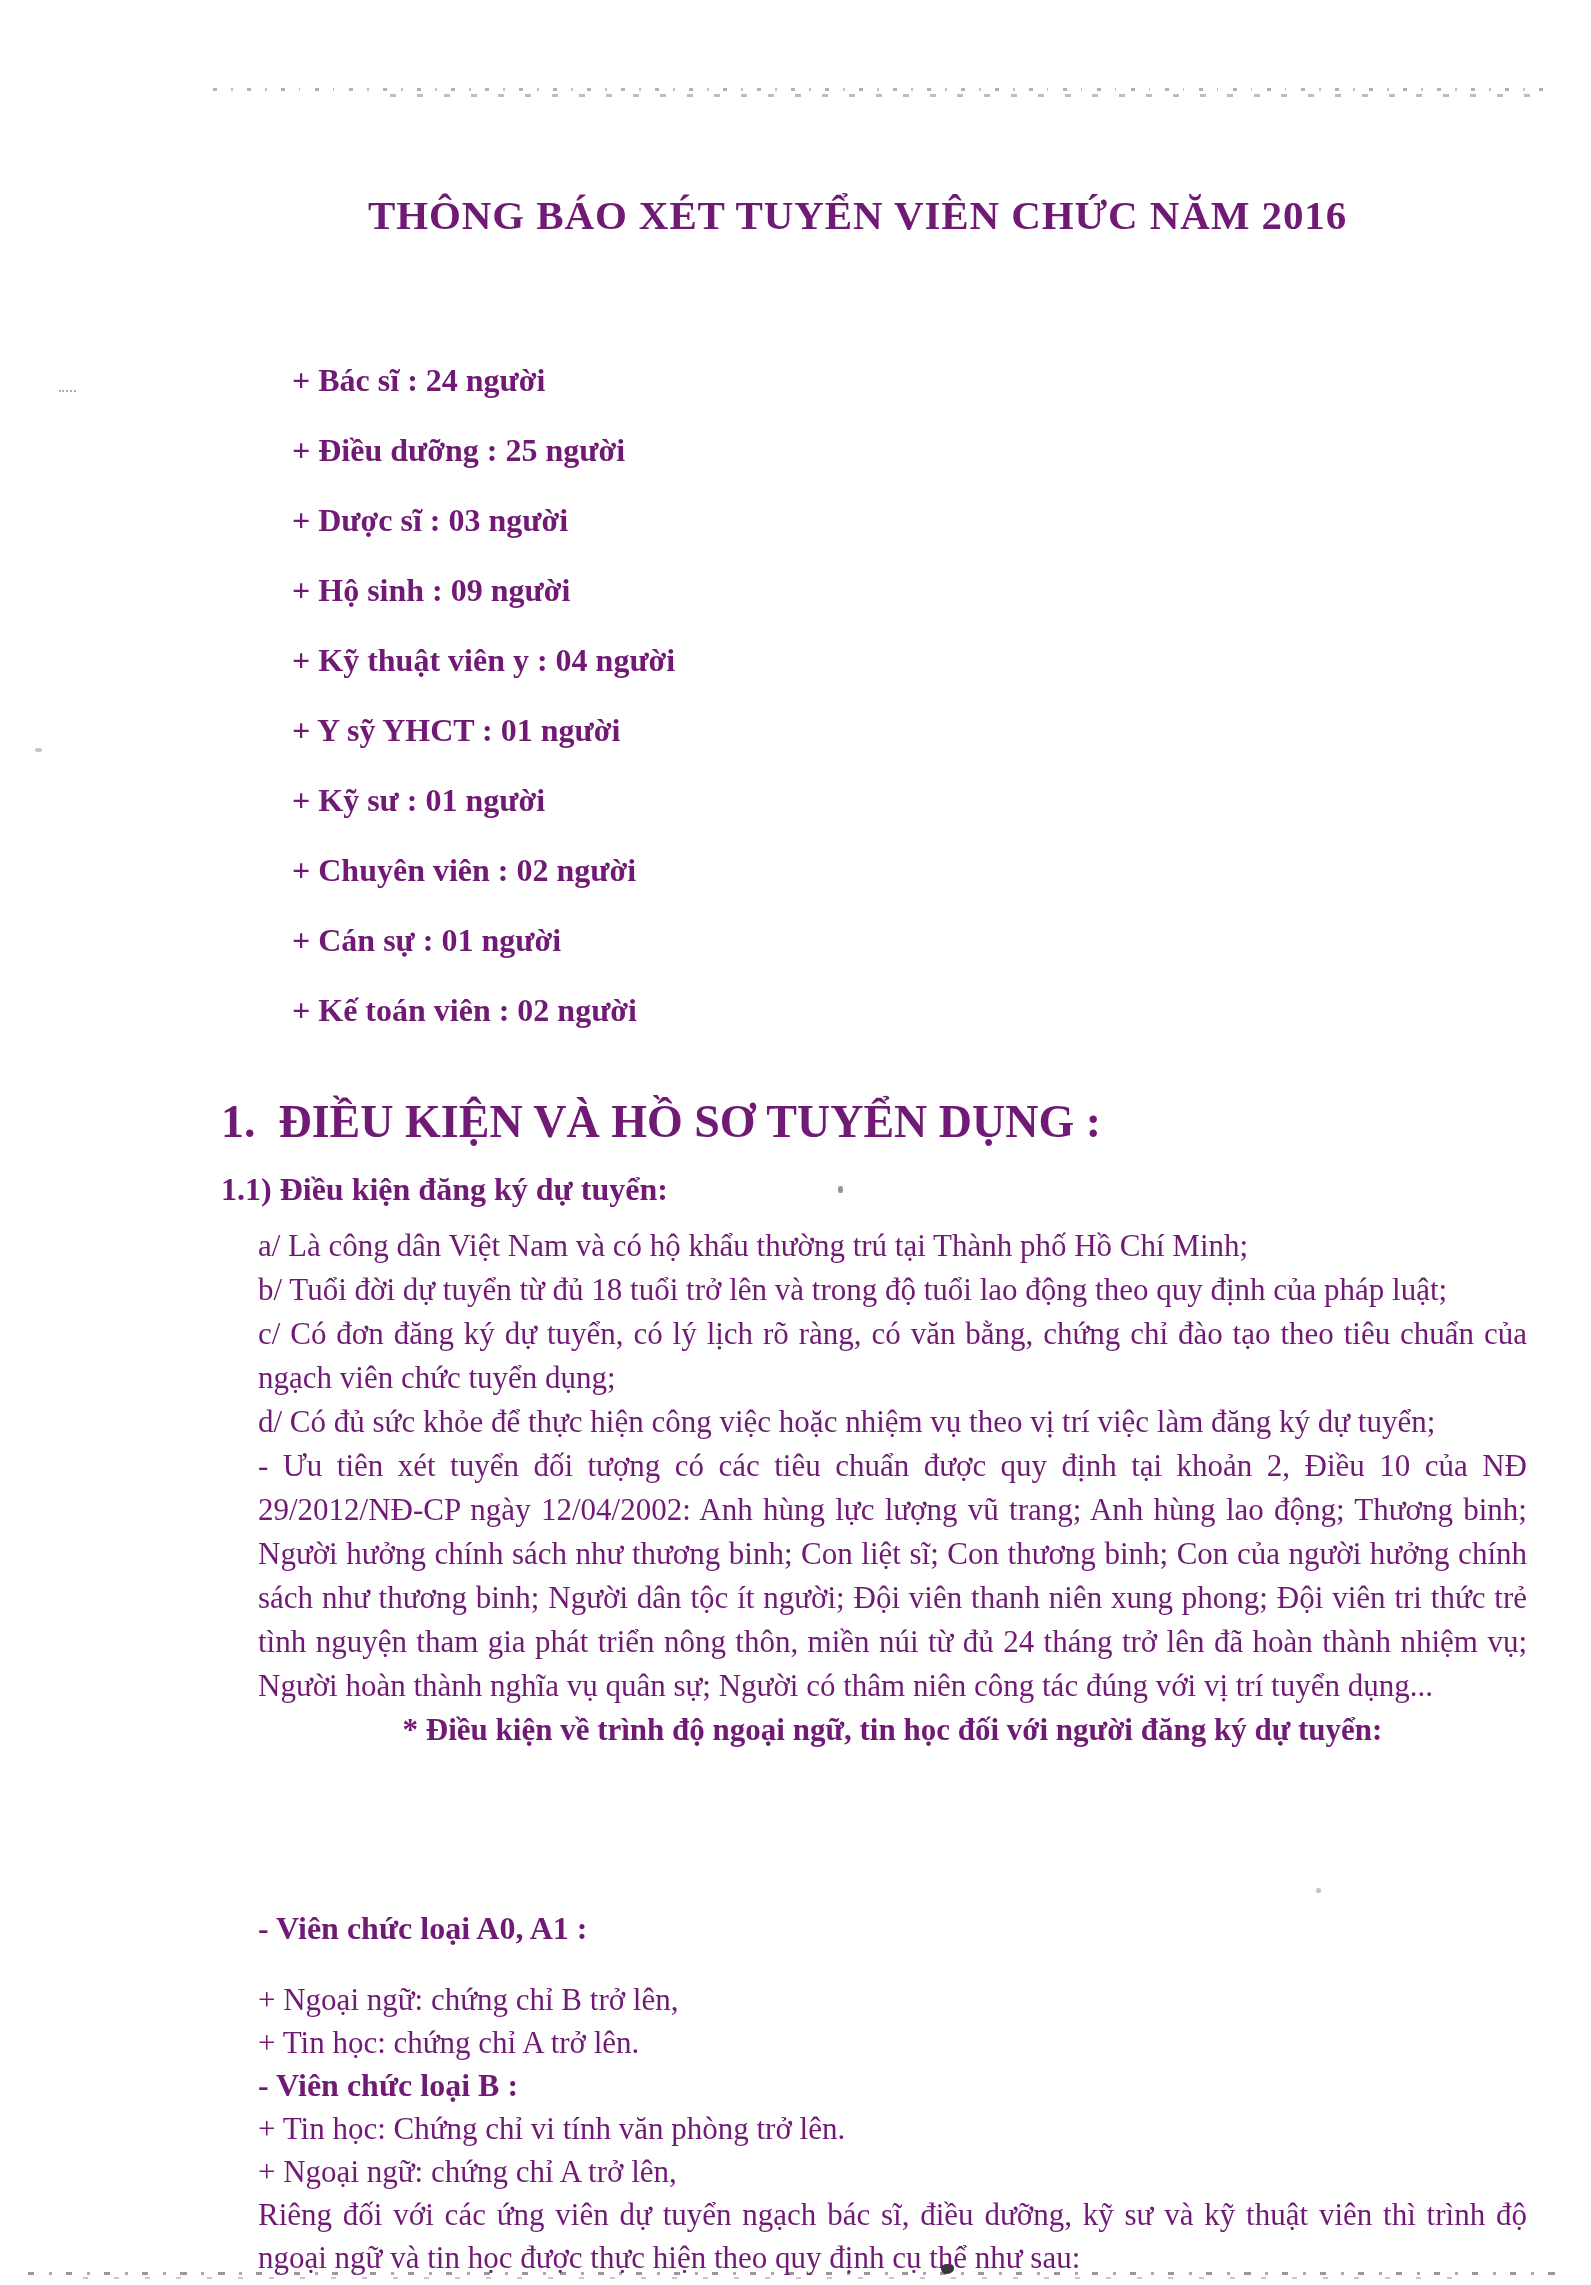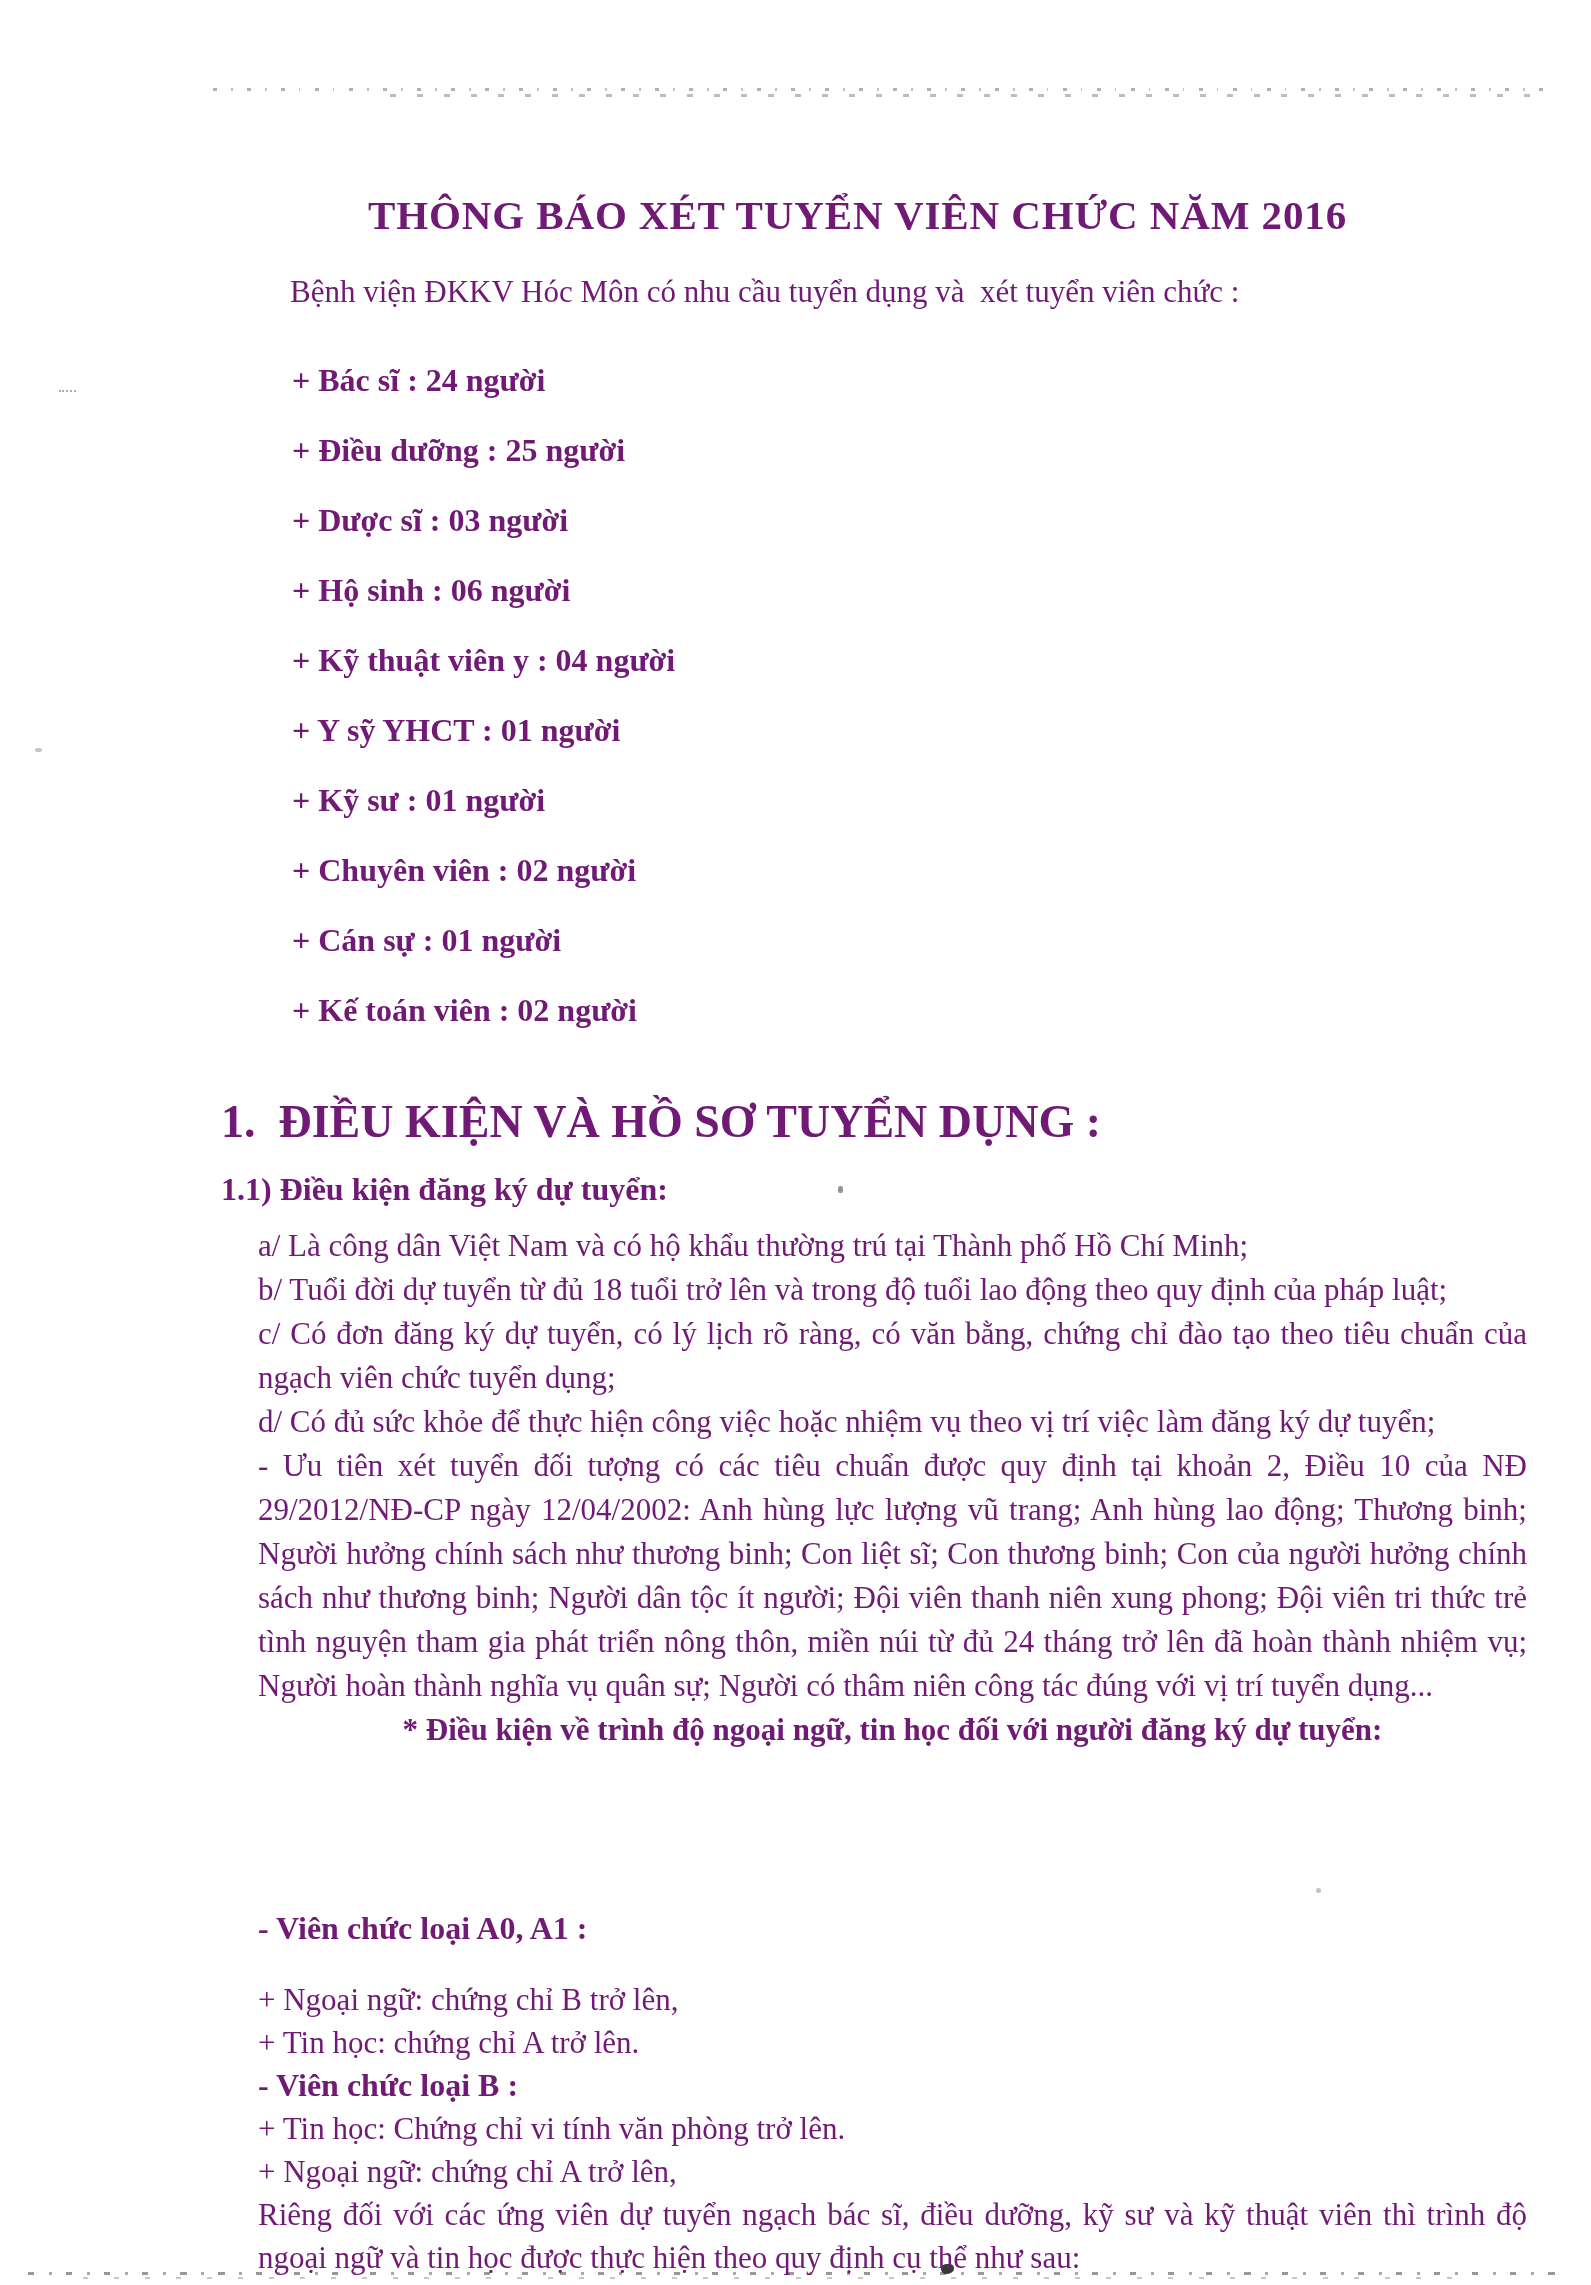--- a/index.html
+++ b/index.html
@@ -87,27 +87,26 @@
   <div class="noise speck-1"></div>
   <div class="noise speck-2"></div>
   <div class="noise speck-3"></div>
   <div class="noise speck-4"></div>
   <div class="noise noise-bottom-1"></div>
   <div class="noise noise-bottom-2"></div>
   <div class="noise noise-blob"></div>
 
   <div class="doc-title">THÔNG BÁO XÉT TUYỂN VIÊN CHỨC NĂM 2016</div>
 
-  <div class="intro">Bệnh viện ĐKKV Hóc Môn có nhu cầu tuyển dụng và  xét tuyển viên chức :</div>
 
   <div class="positions">
     <div class="position-item">+ Bác sĩ : 24 người</div>
     <div class="position-item">+ Điều dưỡng : 25 người</div>
     <div class="position-item">+ Dược sĩ : 03 người</div>
-    <div class="position-item">+ Hộ sinh : 06 người</div>
+    <div class="position-item">+ Hộ sinh : 09 người</div>
     <div class="position-item">+ Kỹ thuật viên y : 04 người</div>
     <div class="position-item">+ Y sỹ YHCT : 01 người</div>
     <div class="position-item">+ Kỹ sư : 01 người</div>
     <div class="position-item">+ Chuyên viên : 02 người</div>
     <div class="position-item">+ Cán sự : 01 người</div>
     <div class="position-item">+ Kế toán viên : 02 người</div>
   </div>
 
   <div class="section-heading">1.  ĐIỀU KIỆN VÀ HỒ SƠ TUYỂN DỤNG :</div>
   <div class="sub-heading">1.1) Điều kiện đăng ký dự tuyển:</div>

